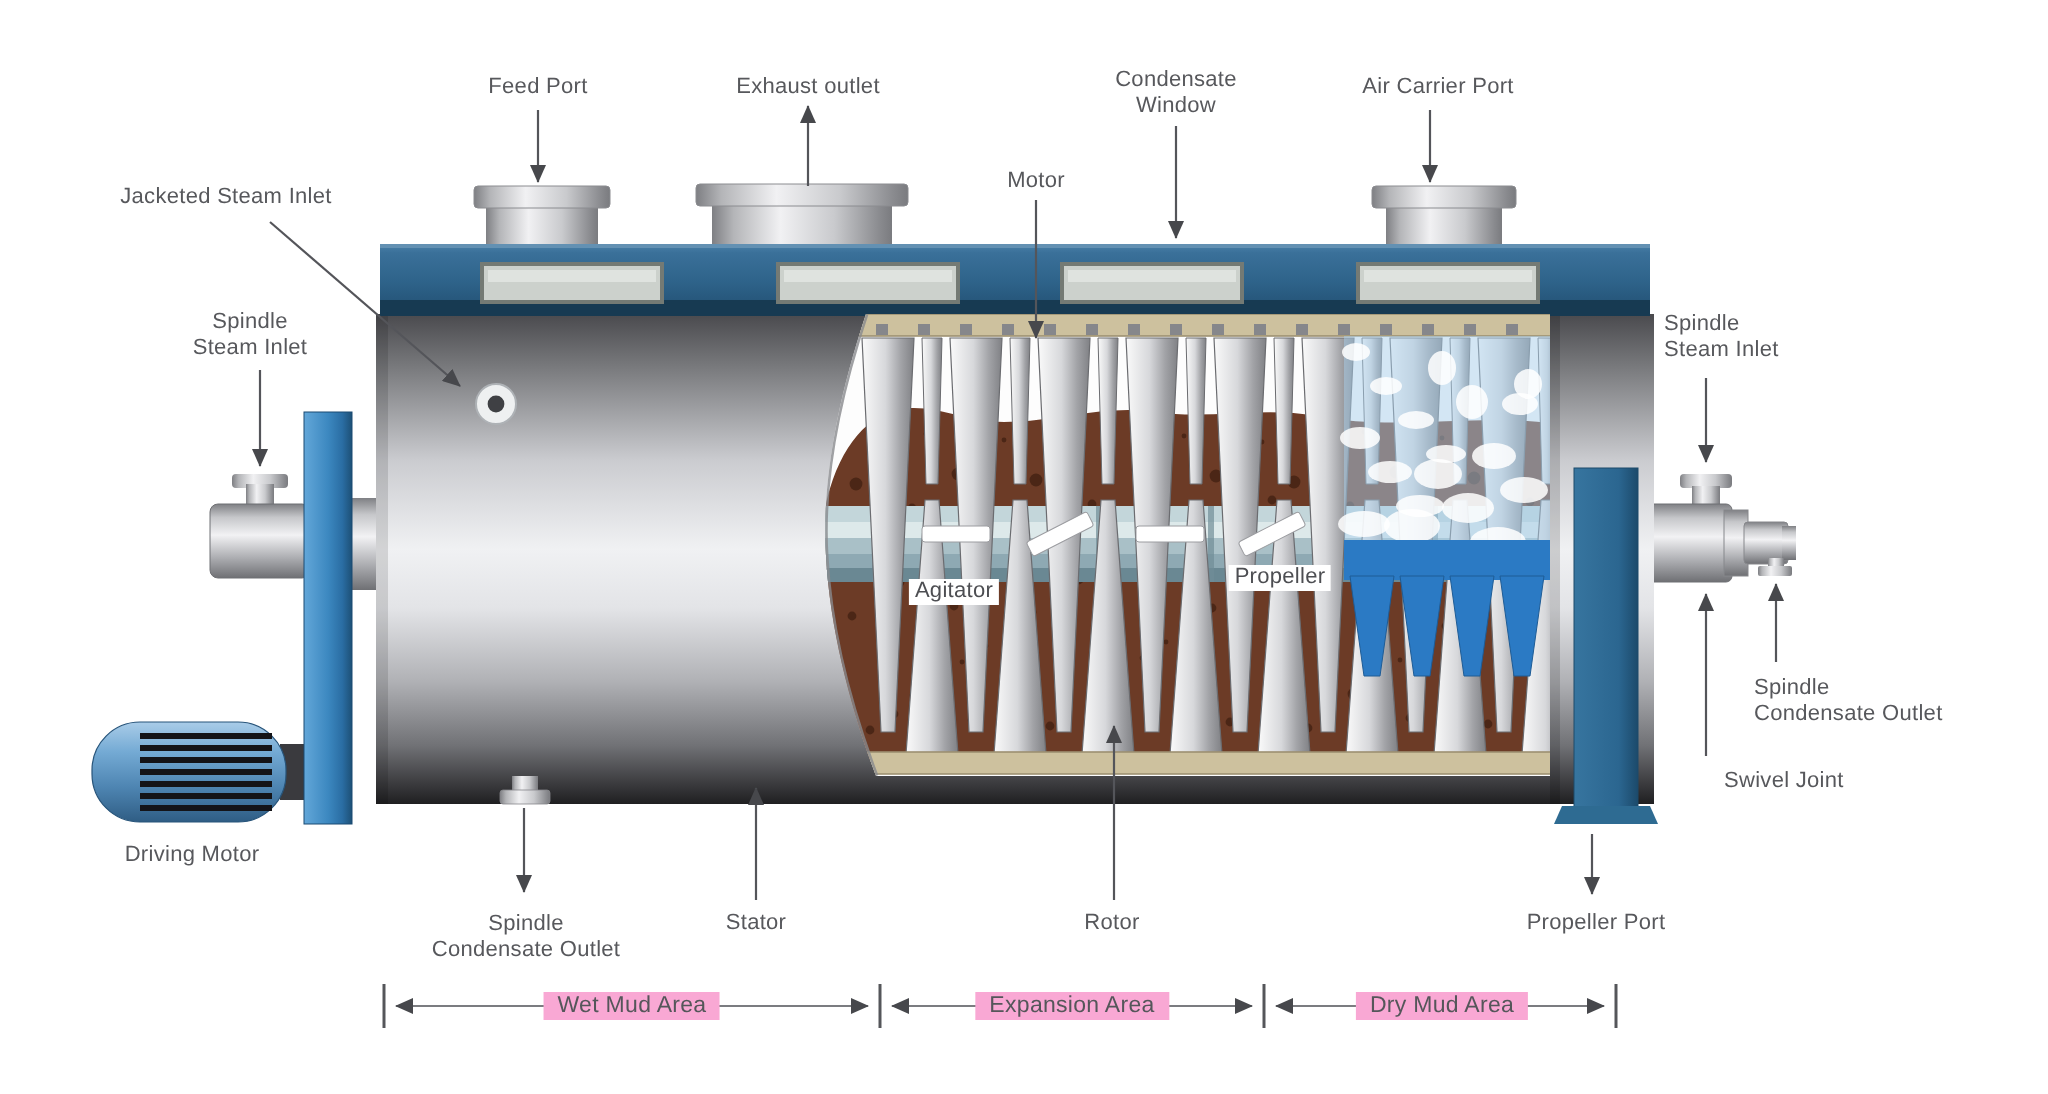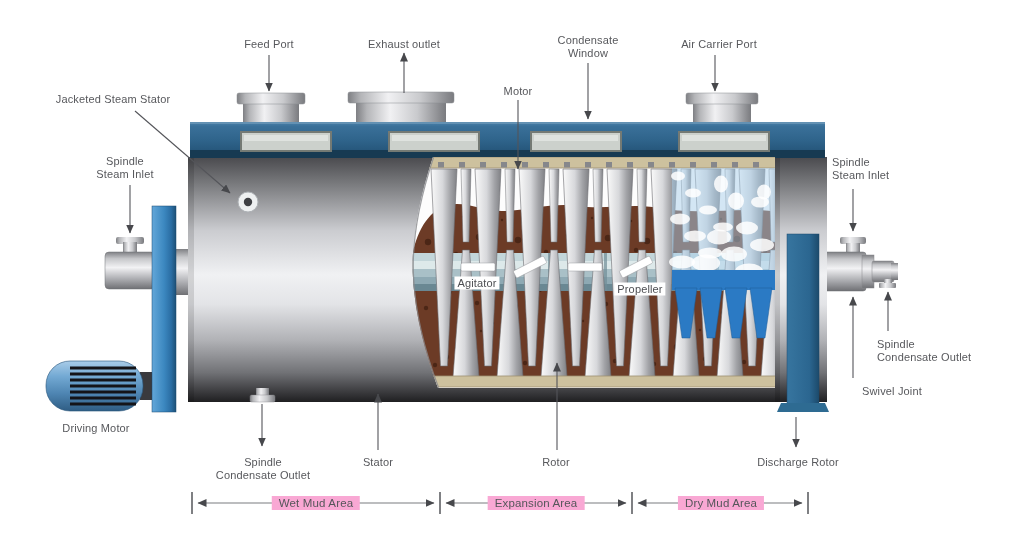--- a/index.html
+++ b/index.html
@@ -418,41 +418,41 @@
 </svg>
 
 <div class="lbl" style="left:269px;top:44px">Feed Port</div>
 <div class="lbl" style="left:404px;top:44px">Exhaust outlet</div>
 <div class="lbl" style="left:588px;top:47px">
   <span>Condensate</span>
   <span>Window</span>
 </div>
 <div class="lbl" style="left:719px;top:44px">Air Carrier Port</div>
 <div class="lbl" style="left:518px;top:91px">Motor</div>
-<div class="lbl" style="left:113px;top:99px">Jacketed Steam Stator</div>
+<div class="lbl" style="left:113px;top:99px">Jacketed Steam Inlet</div>
 <div class="lbl" style="left:125px;top:168px">
   <span>Spindle</span>
   <span>Steam Inlet</span>
 </div>
 <div class="lbl" style="left:96px;top:428px">Driving Motor</div>
 <div class="lbl" style="left:263px;top:469px">
   <span>Spindle</span>
   <span>Condensate Outlet</span>
 </div>
 <div class="lbl" style="left:378px;top:462px">Stator</div>
 <div class="lbl" style="left:556px;top:462px">Rotor</div>
-<div class="lbl" style="left:798px;top:462px">Discharge Rotor</div>
+<div class="lbl" style="left:798px;top:462px">Propeller Port</div>
 <div class="lbl anchor-left" style="left:862px;top:391px">Swivel Joint</div>
 <div class="lbl anchor-left" style="left:877px;top:351px">
   <span>Spindle</span>
   <span>Condensate Outlet</span>
 </div>
 <div class="lbl anchor-left" style="left:832px;top:169px">
   <span>Spindle</span>
   <span>Steam Inlet</span>
 </div>
-<div class="tag" style="left:477px;top:283px">Agitator</div>
+<div class="tag" style="left:477px;top:296px">Agitator</div>
 <div class="tag" style="left:640px;top:289px">Propeller</div>
 <div class="zone" style="left:316px;top:503px">Wet Mud Area</div>
 <div class="zone" style="left:536px;top:503px">Expansion Area</div>
 <div class="zone" style="left:721px;top:503px">Dry Mud Area</div>
 
 </div>
 
 </body></html>

